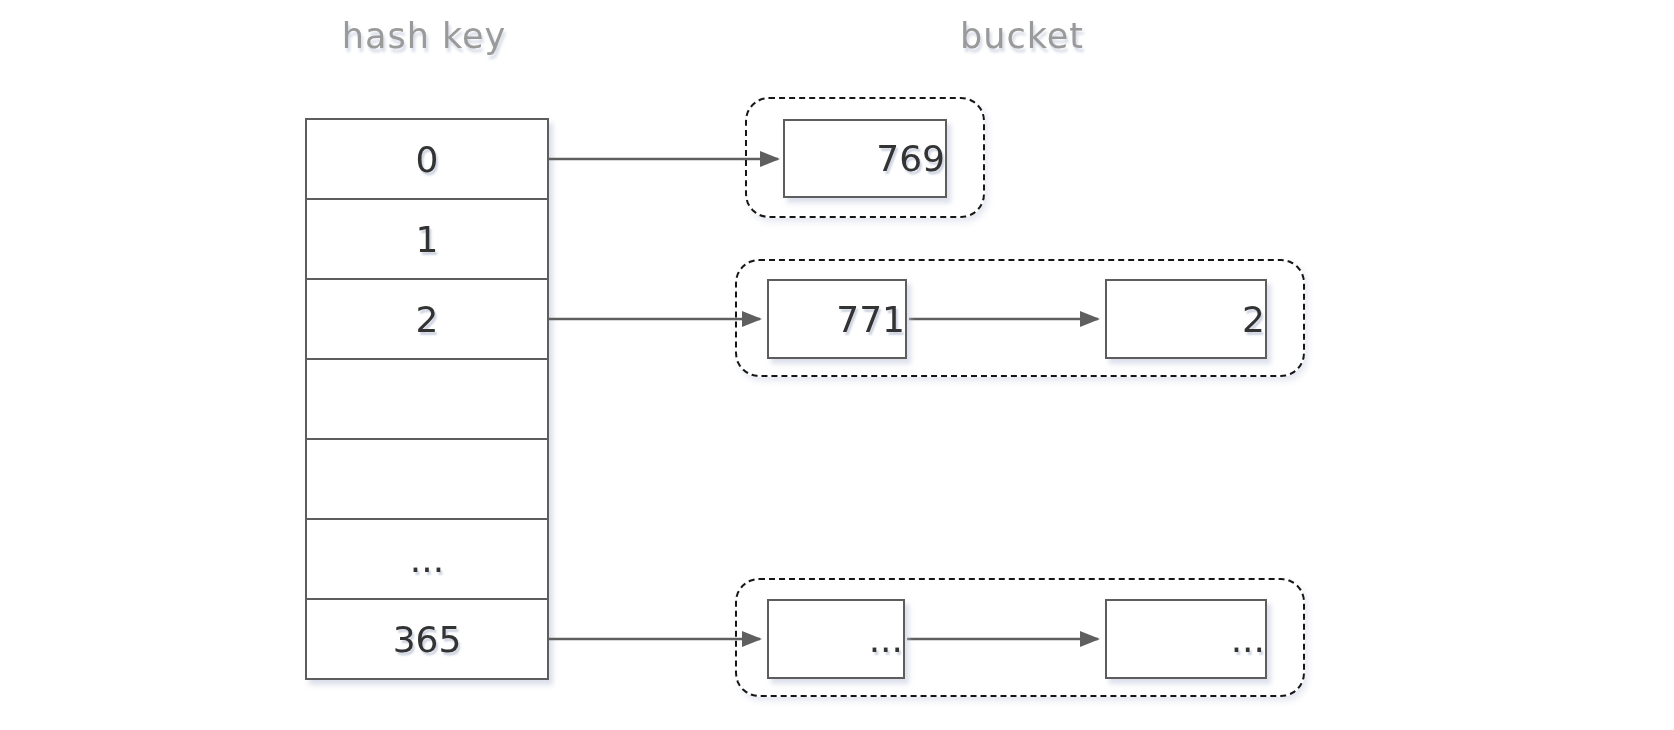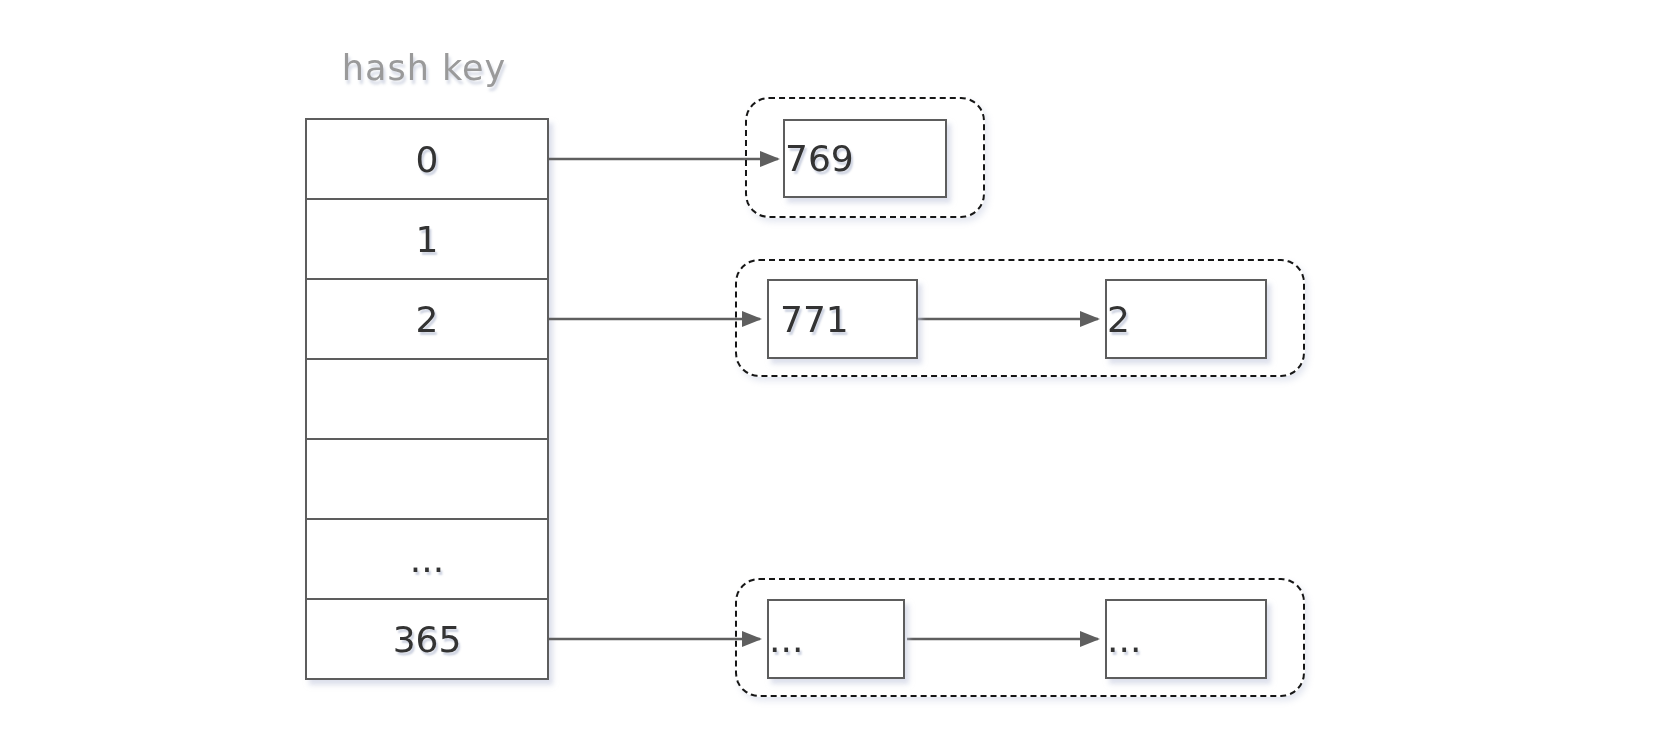--- a/index.html
+++ b/index.html
@@ -18,21 +18,20 @@
 
   
   .diagram-label {
     position: absolute;
     width: 300px;
     text-align: center;
     font-size: 35px;
     color: #9a9a9a;
     letter-spacing: 1px;
     text-shadow: 2px 4px 3px rgba(190,196,215,0.65);
-    margin-top: 32px;
   }
   .label-hashkey { left: 274px; top: 16px; }
   .label-bucket  { left: 872px; top: 16px; }
 
   
   .hash-table {
     position: absolute;
     left: 305px;
     top: 118px;
     width: 240px;
@@ -69,26 +68,26 @@
   .bucket-768 { left: 735px; top: 578px; width: 566px; height: 115px; }
 
   
   .node {
     position: absolute;
     border: 2px solid #5d5d5d;
     background: #ffffff;
     box-shadow: 4px 5px 5px rgba(193,198,220,0.55);
     display: flex;
     align-items: center;
-    justify-content: flex-start;
+    justify-content: flex-end;
   }
   .node .cell-text { font-size: 36px; }
 
   .node-769  { left: 783px; top: 119px; width: 160px; height: 75px; }
-  .node-771  { left: 767px; top: 279px; width: 136px; height: 76px; padding-left: 11px; }
+  .node-771  { left: 767px; top: 279px; width: 136px; height: 76px; }
   .node-2    { left: 1105px; top: 279px; width: 158px; height: 76px; }
   .node-d1   { left: 767px; top: 599px; width: 134px; height: 76px; }
   .node-d2   { left: 1105px; top: 599px; width: 158px; height: 76px; }
 
   
   .arrows {
     position: absolute;
     left: 0;
     top: 0;
     pointer-events: none;
@@ -98,20 +97,21 @@
     stroke-width: 2.5;
   }
 </style>
 </head>
 <body>
 
 <div class="canvas">
 
   <div class="diagram-label label-hashkey">hash key</div>
 
+  <div class="diagram-label label-bucket">bucket</div>
 
   <div class="hash-table">
     <div class="ht-row">
       <span class="cell-text">0</span>
     </div>
     <div class="ht-row">
       <span class="cell-text">1</span>
     </div>
     <div class="ht-row">
       <span class="cell-text">2</span>

